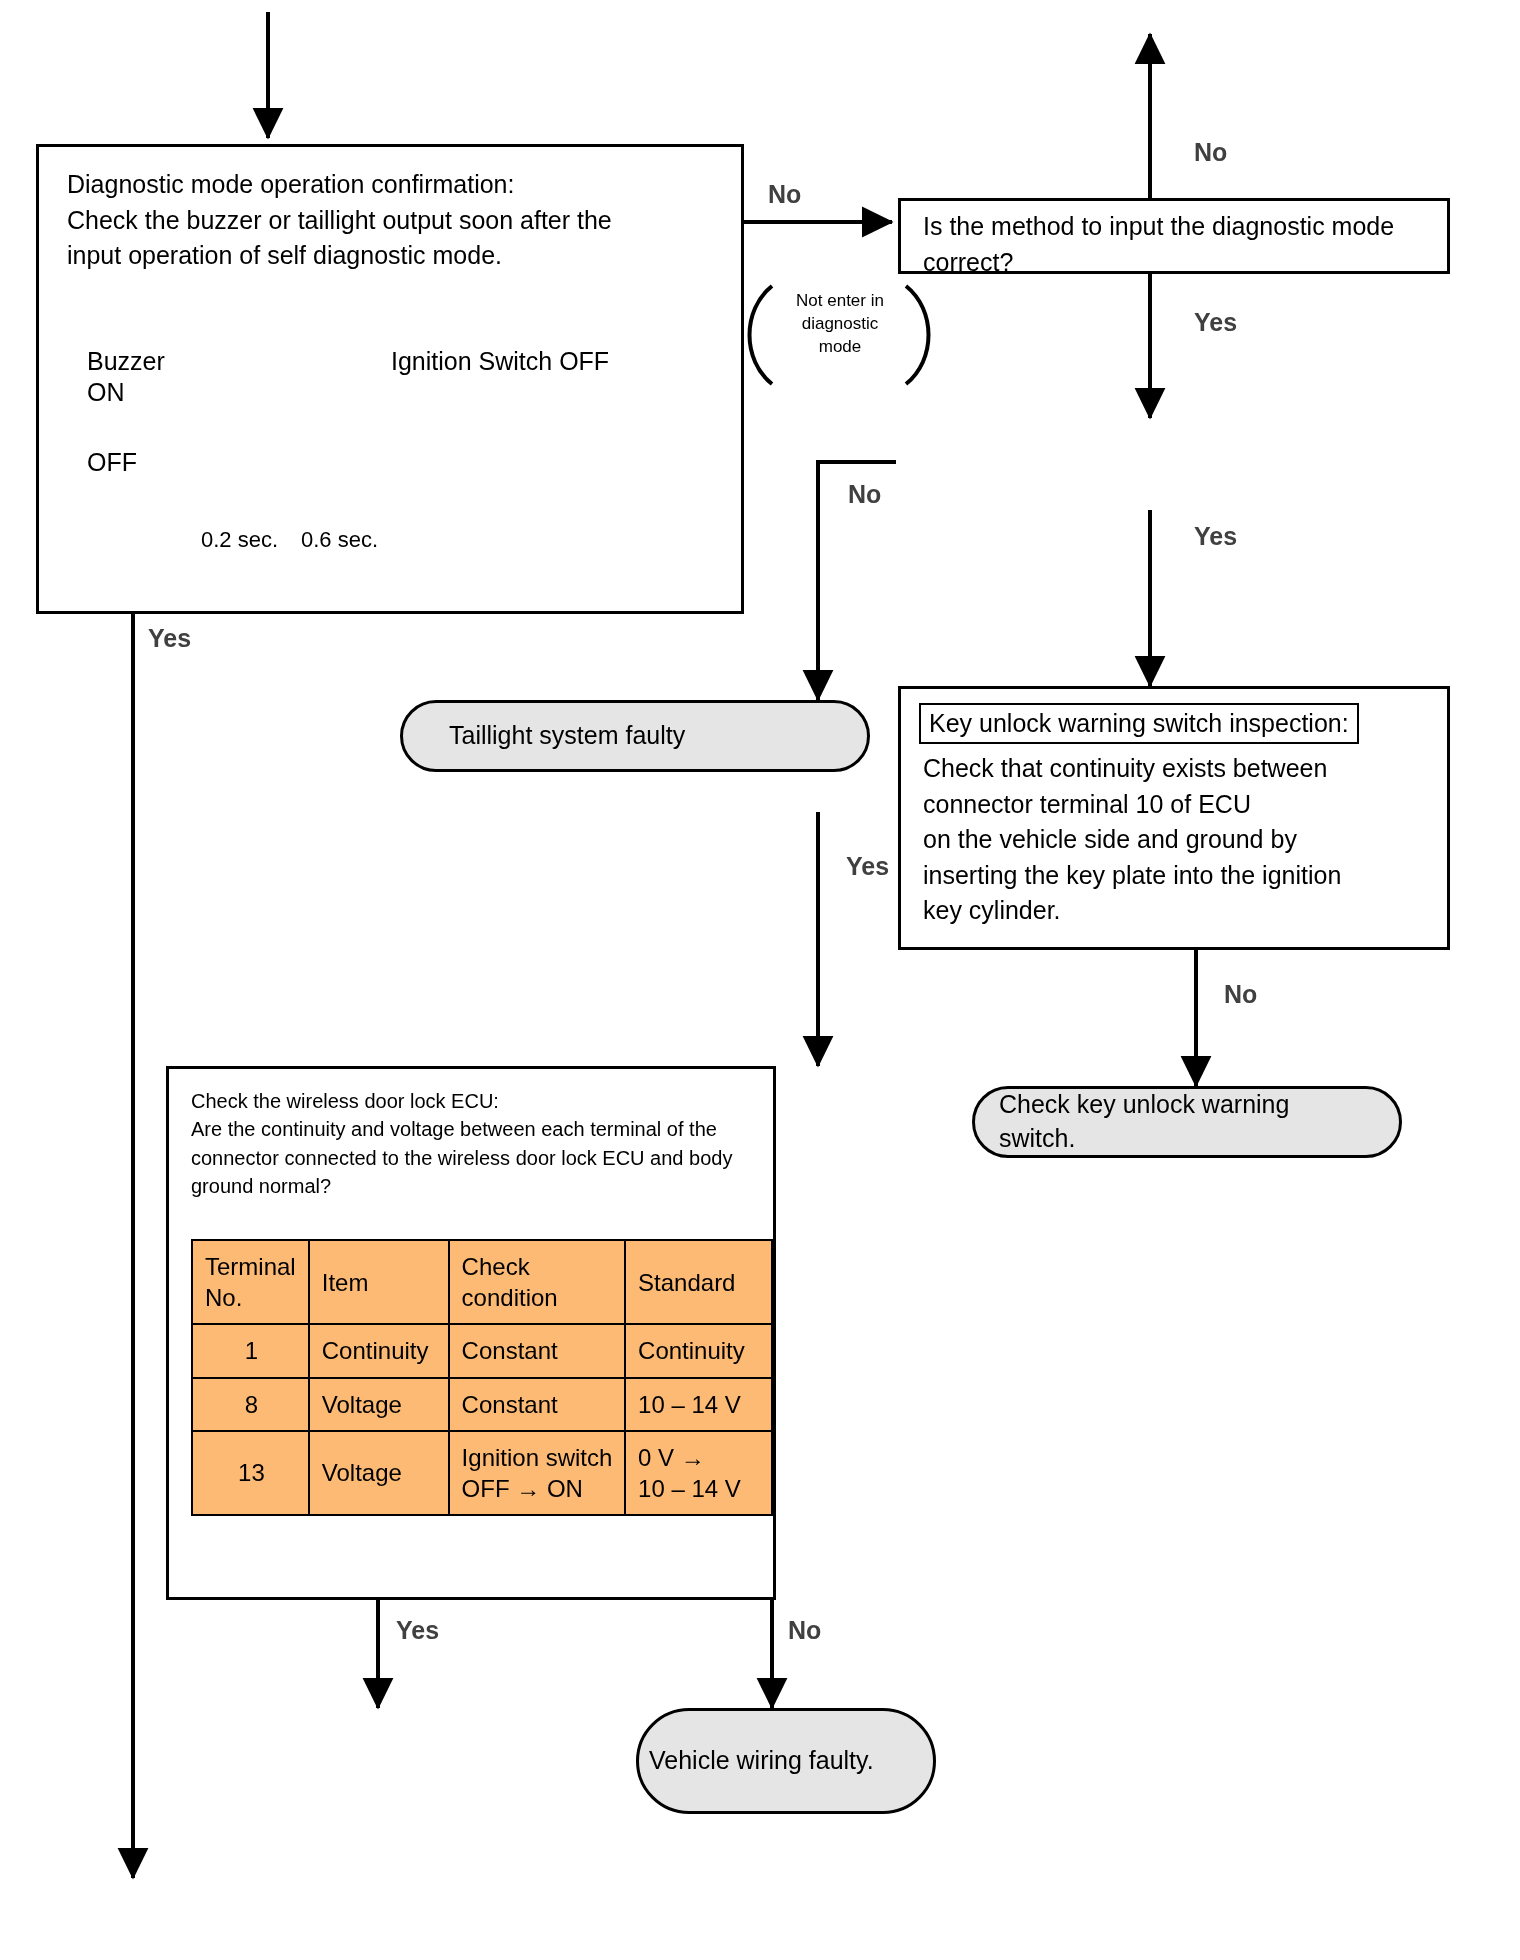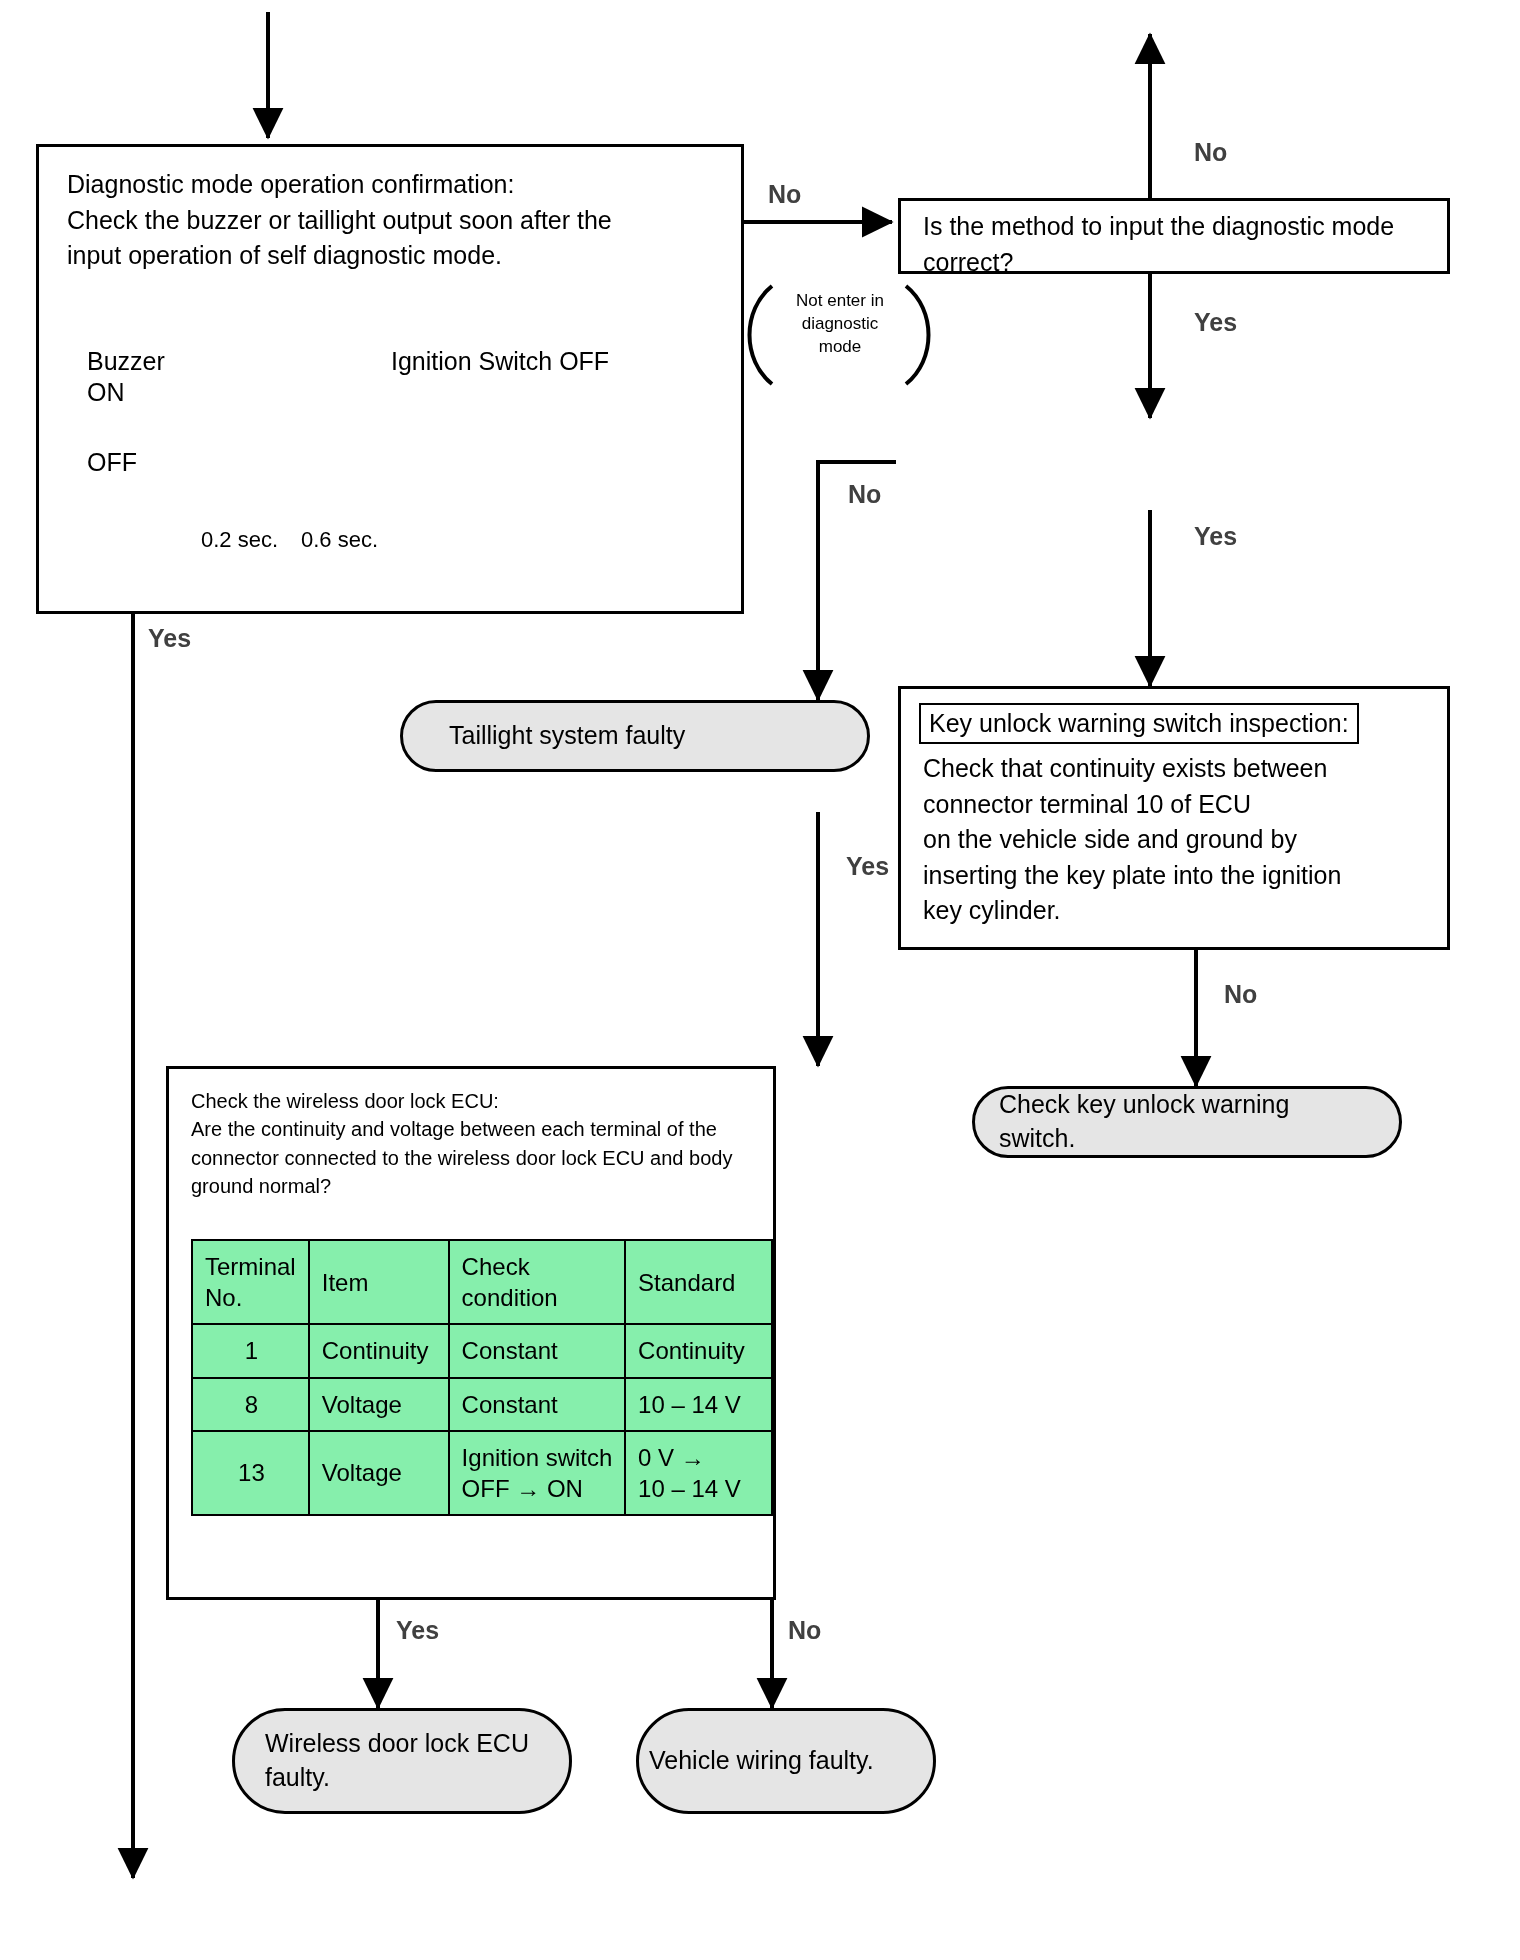--- a/index.html
+++ b/index.html
@@ -88,21 +88,21 @@
   }
   .wave-cap {
     position: absolute;
     font-size: 22px;
     white-space: nowrap;
   }
   
   table.term-table {
     position: absolute;
     border-collapse: collapse;
-    background: #86efac;
+    background: #fdba74;
   }
   table.term-table td {
     border: 2px solid #000;
     font-size: 24px;
     padding: 10px 10px 10px 12px;
     vertical-align: middle;
     line-height: 1.3;
     white-space: pre-line;
   }
   td.c-num { width: 96px; }
@@ -257,24 +257,20 @@
   </div>
 
   <div class="term-box" style="left:400px; top:700px; width:470px; height:72px;">
     <div class="term-text">Taillight system faulty</div>
   </div>
 
   <div class="term-box" style="left:972px; top:1086px; width:430px; height:72px;">
     <div class="term-text" style="padding-left:24px;">Check key unlock warning switch.</div>
   </div>
 
-  <div class="term-box" style="left:232px; top:1708px; width:340px; height:106px;">
-    <div class="term-text" style="padding-left:30px;">Wireless door lock ECU
-faulty.</div>
-  </div>
 
   <div class="term-box" style="left:636px; top:1708px; width:300px; height:106px;">
     <div class="term-text" style="padding-left:10px;">Vehicle wiring faulty.</div>
   </div>
 
   <div class="small-note" style="left:778px; top:290px; width:124px;">Not enter in
 diagnostic
 mode</div>
 
   <div class="lbl" style="left:768px; top:182px;">No</div>

